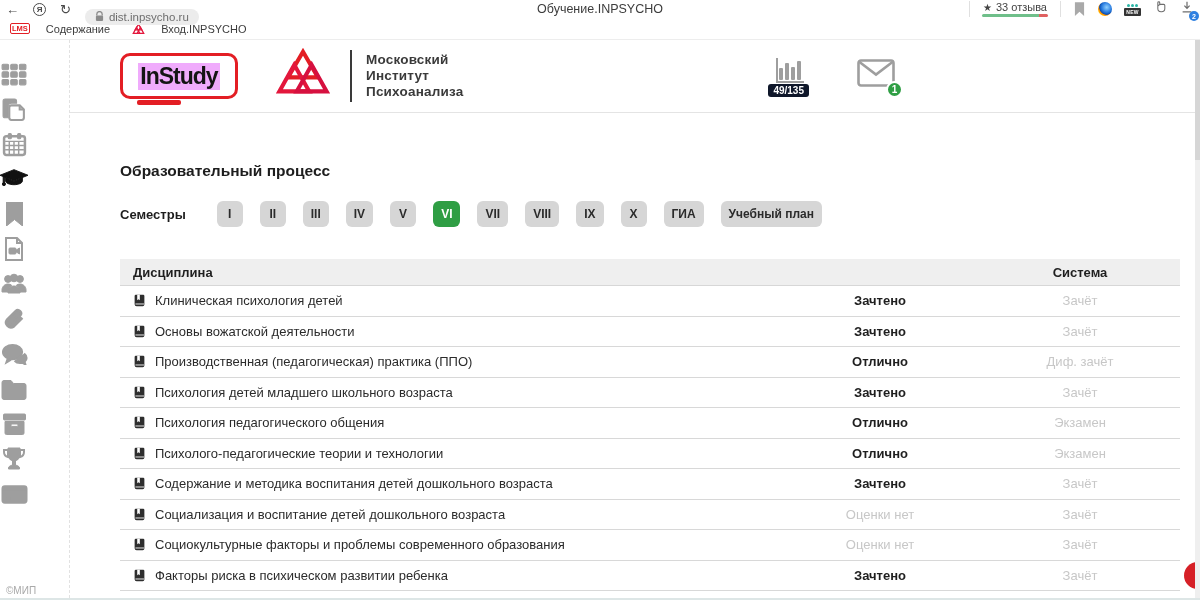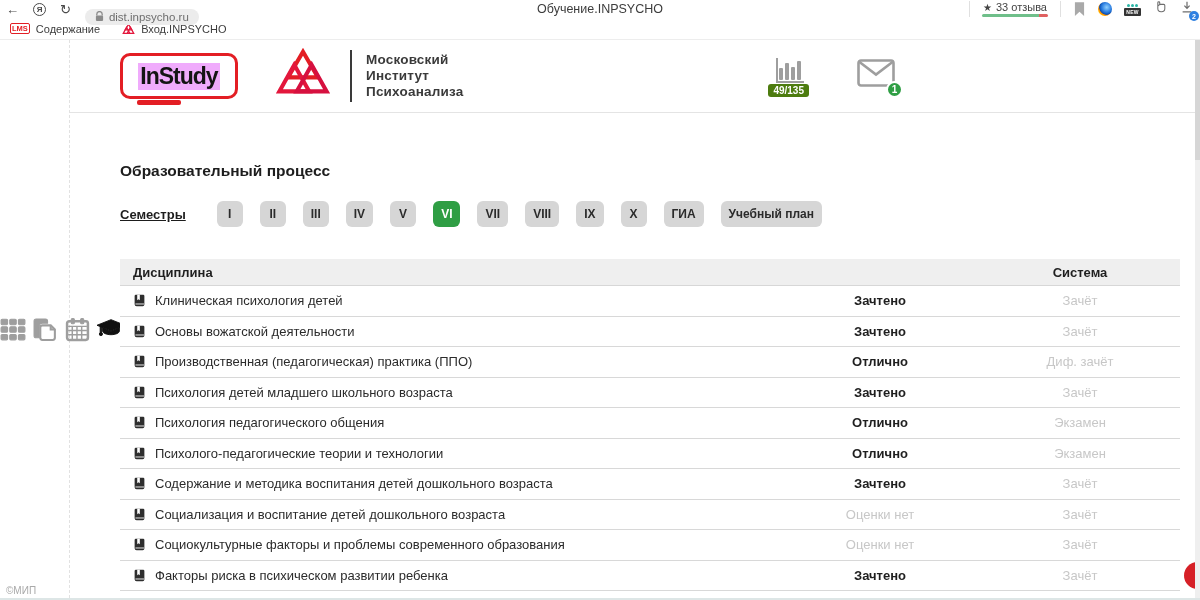--- a/index.html
+++ b/index.html
@@ -22,51 +22,51 @@
   .flag-ico svg { display:block; }
   .ext-circle { width:14px; height:14px; border-radius:50%; background:radial-gradient(circle at 62% 38%, #8fd0ff 0%, #2a7de0 40%, #0b4fb0 58%, #ff8a00 63%, #ffc800 78%, #7a4dff 100%); }
   .new-ico { width:15px; height:13px; display:flex; flex-direction:column; align-items:center; justify-content:flex-end; }
   .new-dots { display:flex; gap:1px; margin-bottom:1px; }
   .new-dots i { width:3px; height:3px; border-radius:50%; background:#2ab5a5; }
   .new-plate { background:#333; color:#fff; font-size:5px; font-weight:700; padding:1px 2px; border-radius:1px; letter-spacing:.3px; }
   .dl-wrap { position:relative; }
   .badge-blue { position:absolute; right:-5px; bottom:-3px; min-width:10px; height:10px; border-radius:50%; color:#fff; font-size:7px; font-weight:700; display:flex; align-items:center; justify-content:center; }
 
   .bookmarks-bar { height:22px; display:flex; align-items:center; gap:22px; padding:0 10px; border-bottom:1px solid #ededed; background:#fff; }
-  .bm-item { display:flex; align-items:center; gap:6px; cursor:pointer; }
+  .bm-item { display:flex; align-items:center; gap:16px; cursor:pointer; }
   .bm-label { font-size:11px; color:#3d3d3d; }
   .lms-fav { font-size:7.5px; font-weight:800; color:#e31e24; border:1px solid #e31e24; padding:0 1px; border-radius:2px; line-height:9px; }
   .tri-fav svg { display:block; }
 
   
   .app { display:flex; height:558px; }
-  .sidebar { width:70px; flex:0 0 70px; border-right:1px dashed #e2e2e2; display:flex; flex-direction:row; align-items:center; padding-top:20px; gap:7px; position:relative; }
+  .sidebar { width:70px; flex:0 0 70px; border-right:1px dashed #e2e2e2; display:flex; flex-direction:column; align-items:flex-start; padding-top:20px; gap:7px; position:relative; }
   .side-ico { width:28px; height:28px; display:flex; align-items:center; justify-content:center; cursor:pointer; }
   .side-ico svg { fill:#9e9e9e; stroke:#9e9e9e; }
   .side-ico.active svg { fill:#111; stroke:#111; }
   .copyright { position:absolute; bottom:2px; left:6px; font-size:10px; color:#a9a9a9; }
 
   .main { flex:1; position:relative; }
   .site-header { height:73px; display:flex; align-items:center; padding-left:50px; border-bottom:1px solid #e4e4e4; }
   .instudy-logo { position:relative; width:118px; height:46px; border:3px solid #e31e24; border-radius:10px; display:flex; align-items:center; justify-content:center; }
   .instudy-text { font-size:23px; font-weight:800; color:#141414; letter-spacing:-1px; background:#f0abfc; padding:0 2px; }
   .instudy-stand { position:absolute; left:14px; bottom:-9px; width:44px; height:5px; background:#e31e24; border-radius:2px; }
   .mip-logo { margin-left:36px; }
   .logo-divider { width:2px; height:52px; background:#3a3a3a; margin:0 14px 0 18px; }
   .institute-name { font-size:13.5px; font-weight:700; color:#3a3a3a; line-height:1.2; letter-spacing:.2px; }
   .header-widgets { margin-left:auto; margin-right:305px; display:flex; align-items:flex-start; gap:48px; }
   .stats-wrap { position:relative; display:flex; flex-direction:column; align-items:center; cursor:pointer; }
-  .stats-badge { margin-top:-2px; background:#4d7c0f; color:#fff; font-size:10px; font-weight:700; padding:1px 5px; border-radius:3px; }
+  .stats-badge { margin-top:-2px; background:#0f172a; color:#fff; font-size:10px; font-weight:700; padding:1px 5px; border-radius:3px; }
   .mail-wrap { position:relative; cursor:pointer; margin-top:3px; }
   .badge-green { position:absolute; right:-8px; bottom:-7px; width:17px; height:17px; border-radius:50%; color:#fff; font-size:10px; font-weight:700; display:flex; align-items:center; justify-content:center; border:2px solid #fff; }
 
   .content { padding:49px 20px 0 50px; }
   .page-title { font-size:15.5px; font-weight:700; color:#1d1d1d; }
   .sem-row { display:flex; align-items:center; margin-top:21px; }
-  .sem-label { font-size:13px; font-weight:700; color:#1d1d1d; margin-right:31px;text-decoration:underline; }
+  .sem-label { font-size:13px; font-weight:700; color:#1d1d1d; margin-right:31px; }
   .sem-list { display:flex; gap:17px; }
   .sem-btn { min-width:26px; height:26px; padding:0 8px; border-radius:6px; background:#d6d6d6; color:#2b2b2b; font-size:12px; font-weight:700; display:flex; align-items:center; justify-content:center; cursor:pointer; }
   .sem-btn.active { color:#fff; }
 
   .grades-table { margin-top:32px; width:1060px; font-size:13px; }
   .t-head { display:flex; align-items:center; height:27px; background:#efefef; border-bottom:1px solid #d7d7d7; font-weight:700; color:#1f1f1f; }
   .t-row { display:flex; align-items:center; height:30.5px; border-bottom:1px solid #d8d8d8; position:relative; background:#fff; }
   .c-name { flex:1; display:flex; align-items:center; gap:9px; padding-left:13px; }
   .c-grade { width:200px; text-align:center; font-weight:700; color:#1f1f1f; }
   .c-sys { width:200px; text-align:center; color:#c7c7c7; }

